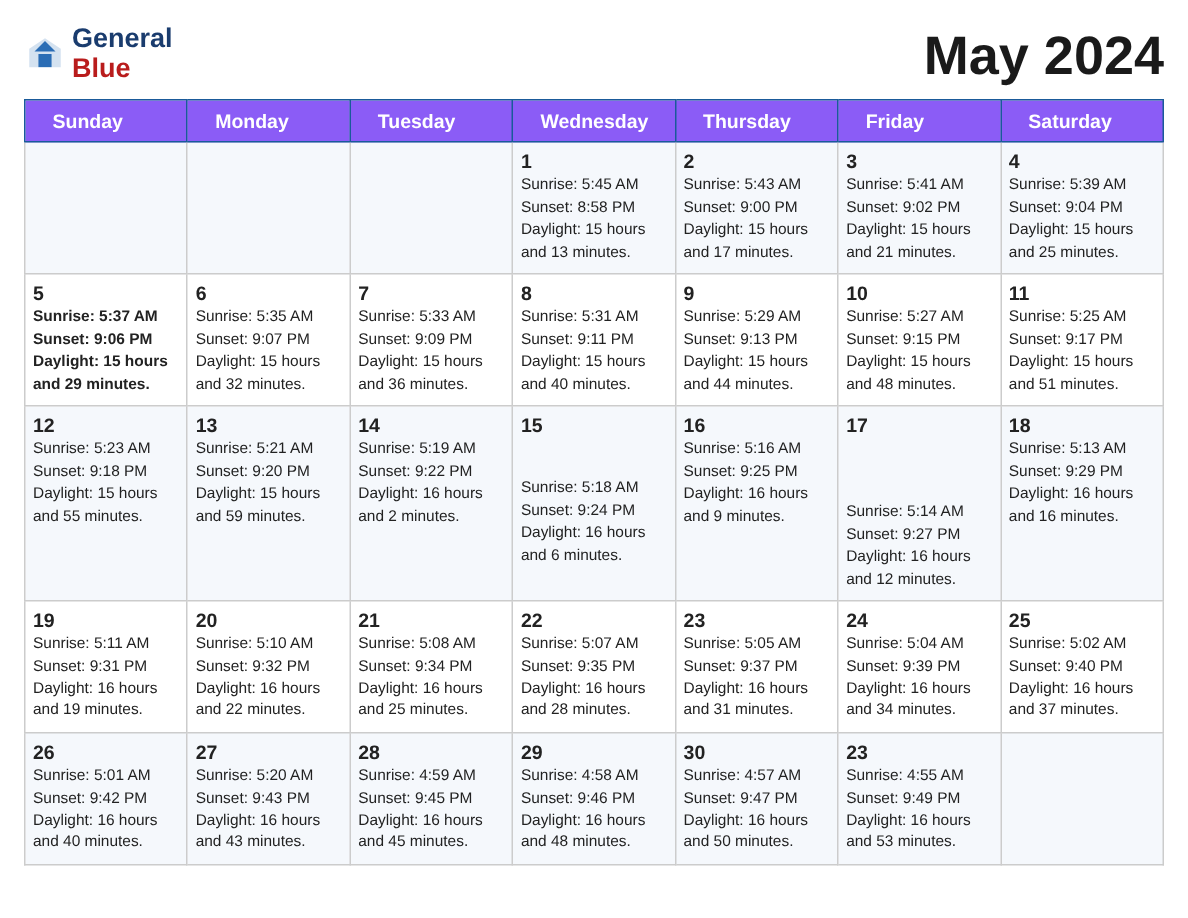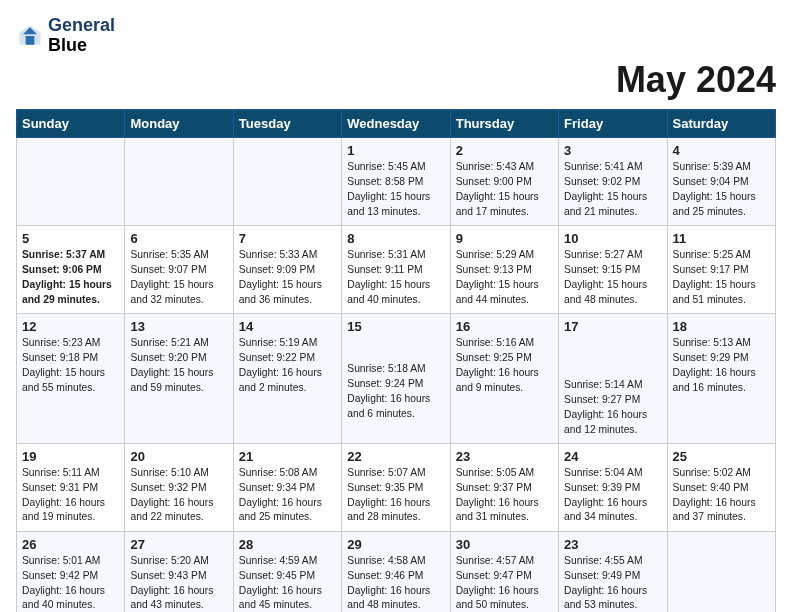--- a/index.html
+++ b/index.html
@@ -20,51 +20,50 @@
       display: flex;
       align-items: center;
     }
     .logo-text {
       font-size: 18px;
       font-weight: bold;
       color: #1a3c6e;
       line-height: 1.1;
     }
     .logo-text span {
-      color: #000000;
+      color: #b91c1c;
     }
     .logo-icon {
       width: 28px;
       height: 28px;
       margin-right: 4px;
     }
     .title-area {
       text-align: right;
-      margin-top: 43px;
     }
     .month-title {
       font-size: 36px;
       font-weight: bold;
       color: #1a1a1a;
     }
     .location-title {
       font-size: 16px;
       color: #333;
       font-weight: normal;
     }
     table {
       width: 100%;
       border-collapse: collapse;
       table-layout: fixed;
     }
     thead tr th {
-      background-color: #0c4a6e;
+      background-color: #8b5cf6;
       color: #fff;
       text-align: left;
-      padding: 6px 5px;
+      padding: 6px 18px;
       font-size: 13px;
       font-weight: bold;
       border: 1px solid #1a5a9a;
     }
     tbody tr td {
       border: 1px solid #ccc;
       vertical-align: top;
       padding: 5px 5px;
       font-size: 10.5px;
       color: #222;

